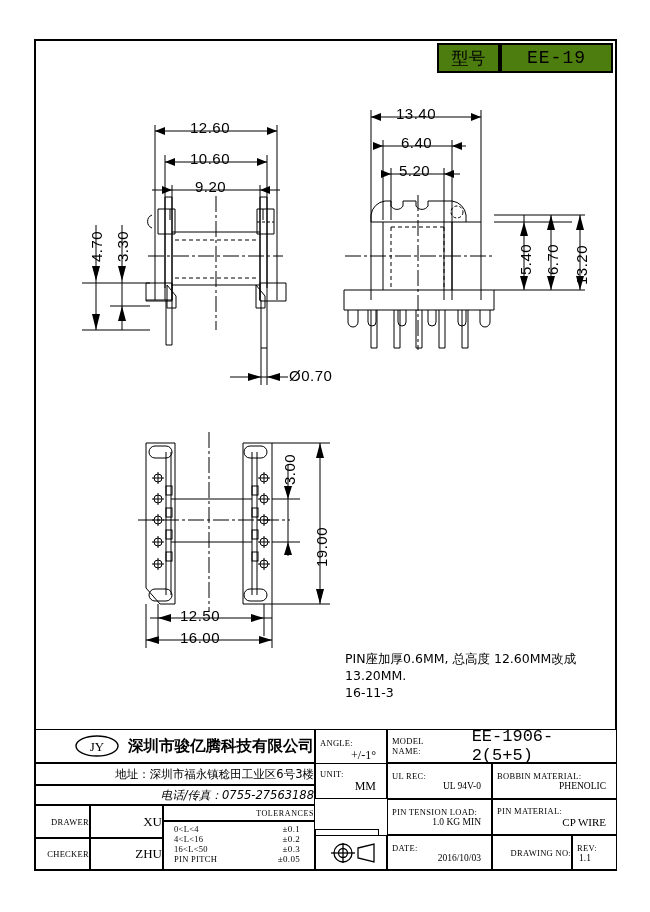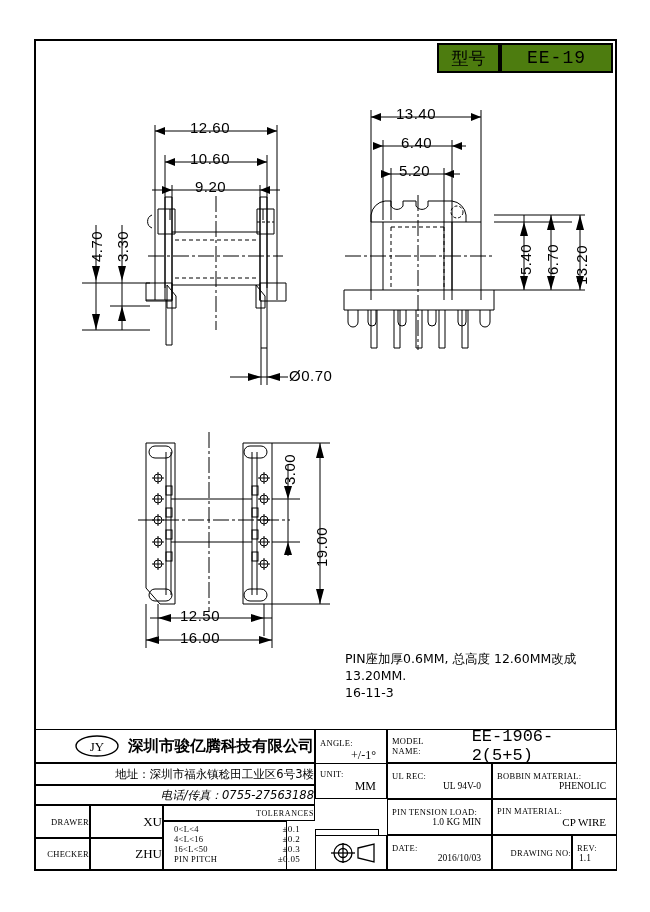--- a/index.html
+++ b/index.html
@@ -345,21 +345,21 @@
 <div class="tbx ctr" style="left:35px;top:838px;width:55px;height:32px;padding-left:21px;">
   <span class="tbl-lab">CHECKER</span>
 </div>
 <div class="tbx ctr" style="left:90px;top:838px;width:73px;height:32px;">
   <span class="tbl-val" style="font-size:13px">ZHU</span>
 </div>
 
 <div class="tbx ctr" style="left:163px;top:805px;width:152px;height:16px;">
   <span class="tbl-lab" style="font-size:8px;letter-spacing:.6px">TOLERANCES</span>
 </div>
-<div class="tbx" style="left:163px;top:821px;width:124px;height:49px;padding:2px 14px 0 10px;display:block;">
+<div class="tbx" style="left:163px;top:821px;width:152px;height:49px;padding:2px 14px 0 10px;display:block;">
   <div style="display:flex;justify-content:space-between;width:126px;">
     <span class="tbl-lab" style="font-size:8.5px">0&lt;L&lt;4</span>
     <span class="tbl-lab" style="font-size:9px">±0.1</span>
   </div>
   <div style="display:flex;justify-content:space-between;width:126px;">
     <span class="tbl-lab" style="font-size:8.5px">4&lt;L&lt;16</span>
     <span class="tbl-lab" style="font-size:9px">±0.2</span>
   </div>
   <div style="display:flex;justify-content:space-between;width:126px;">
     <span class="tbl-lab" style="font-size:8.5px">16&lt;L&lt;50</span>

